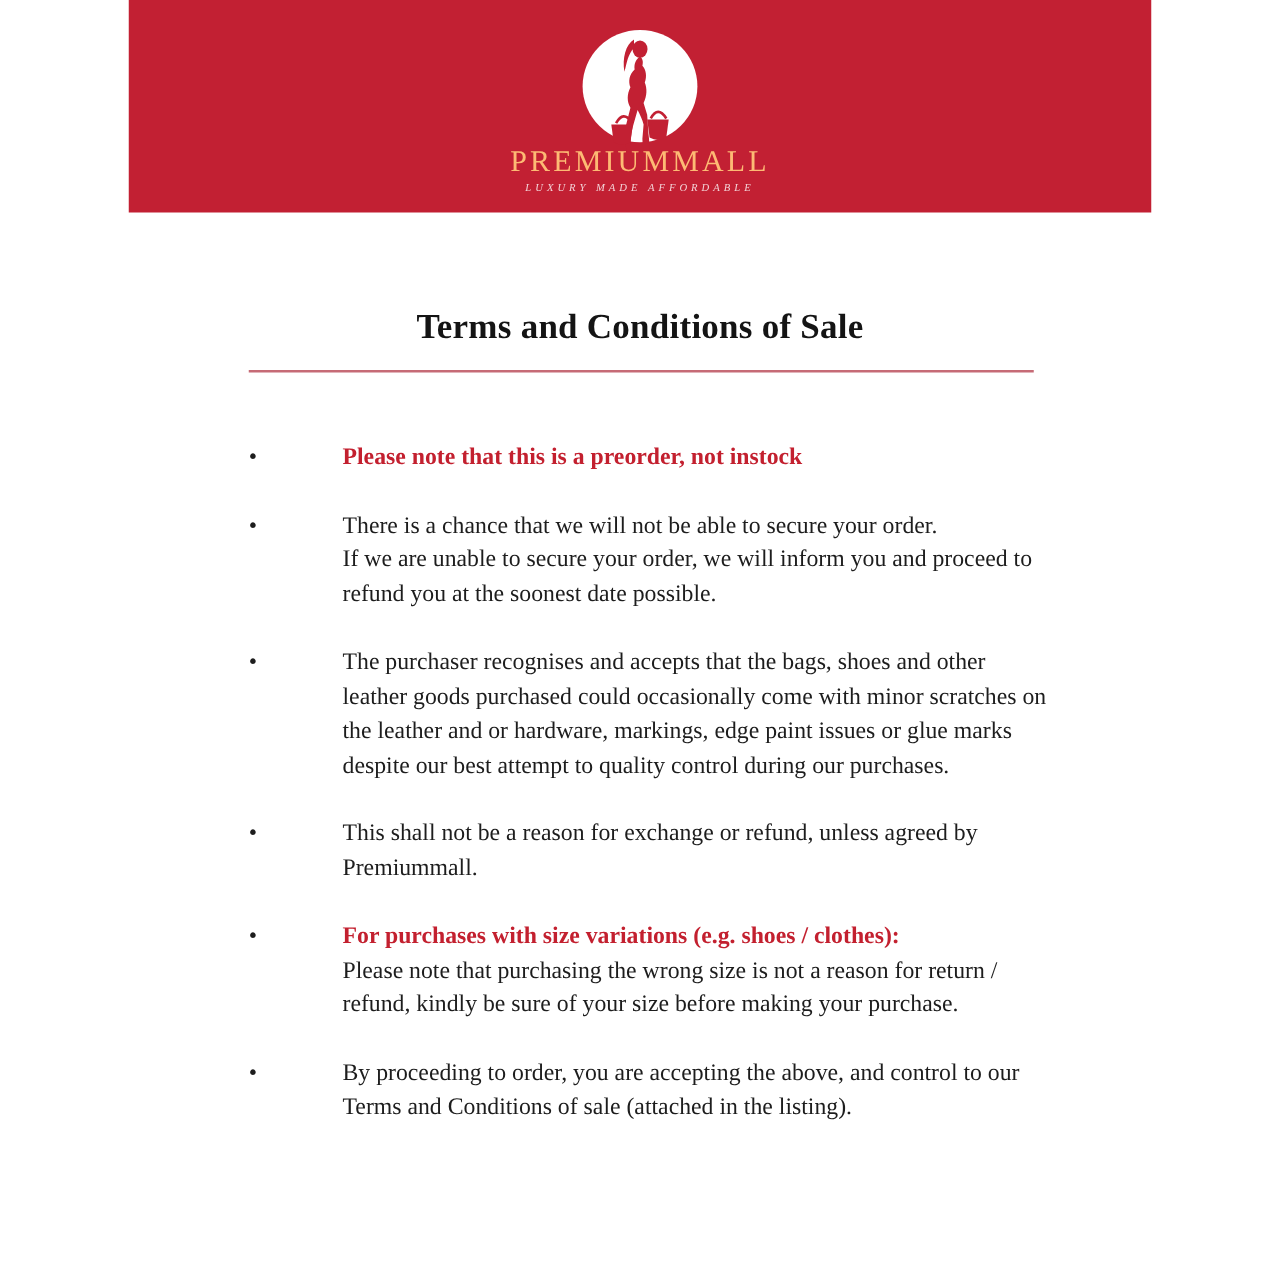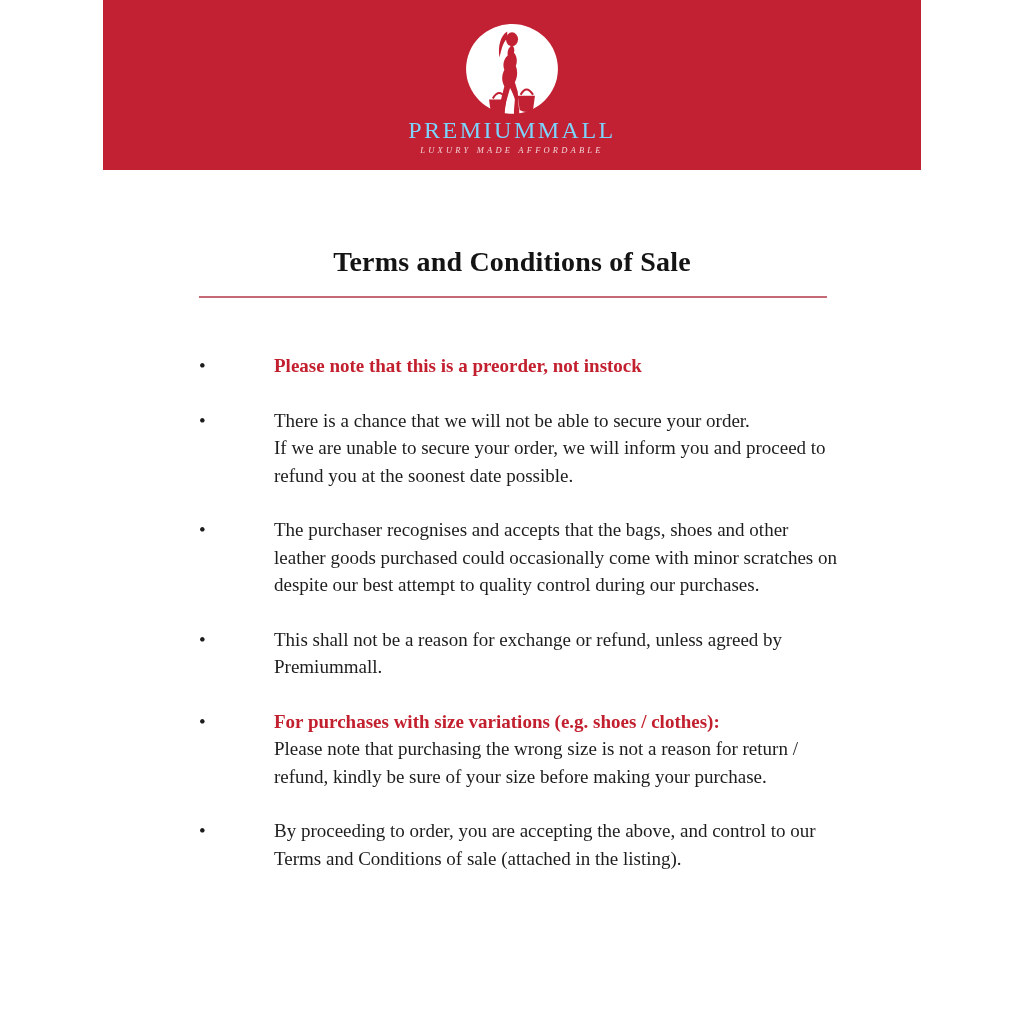--- a/index.html
+++ b/index.html
@@ -11,21 +11,21 @@
   .banner{
     position:absolute;left:103px;top:0;width:818px;height:170px;
     background:#c22033;
   }
   .logo{
     position:absolute;left:50%;top:23px;transform:translateX(-50%);
     width:96px;height:110px;
   }
   .wordmark{
     position:absolute;left:0;top:117px;width:100%;text-align:center;
-    color:#7dd3fc;font-size:24px;letter-spacing:2.5px;font-weight:400;
+    color:#fdba74;font-size:24px;letter-spacing:2.5px;font-weight:400;
     white-space:nowrap;
   }
   .tagline{
     position:absolute;left:0;top:145px;width:100%;text-align:center;
     color:rgba(255,255,255,0.80);font-size:8.5px;letter-spacing:3.2px;
     font-weight:400;white-space:nowrap;font-style:italic;
   }
   .doc-title{
     position:absolute;left:0;top:246px;width:100%;margin:0;
     text-align:center;font-size:28px;font-weight:bold;color:#141414;
@@ -96,20 +96,21 @@
       <div class="line">If we are unable to secure your order, we will inform you and proceed to</div>
       <div class="line">refund you at the soonest date possible.</div>
     </div>
   </li>
 
   <li class="bullet-item">
     <span class="dot">•</span>
     <div class="lines">
       <div class="line">The purchaser recognises and accepts that the bags, shoes and other</div>
       <div class="line">leather goods purchased could occasionally come with minor scratches on</div>
+      <div class="line">the leather and or hardware, markings, edge paint issues or glue marks</div>
       <div class="line">despite our best attempt to quality control during our purchases.</div>
     </div>
   </li>
 
   <li class="bullet-item">
     <span class="dot">•</span>
     <div class="lines">
       <div class="line">This shall not be a reason for exchange or refund, unless agreed by</div>
       <div class="line">Premiummall.</div>
     </div>

